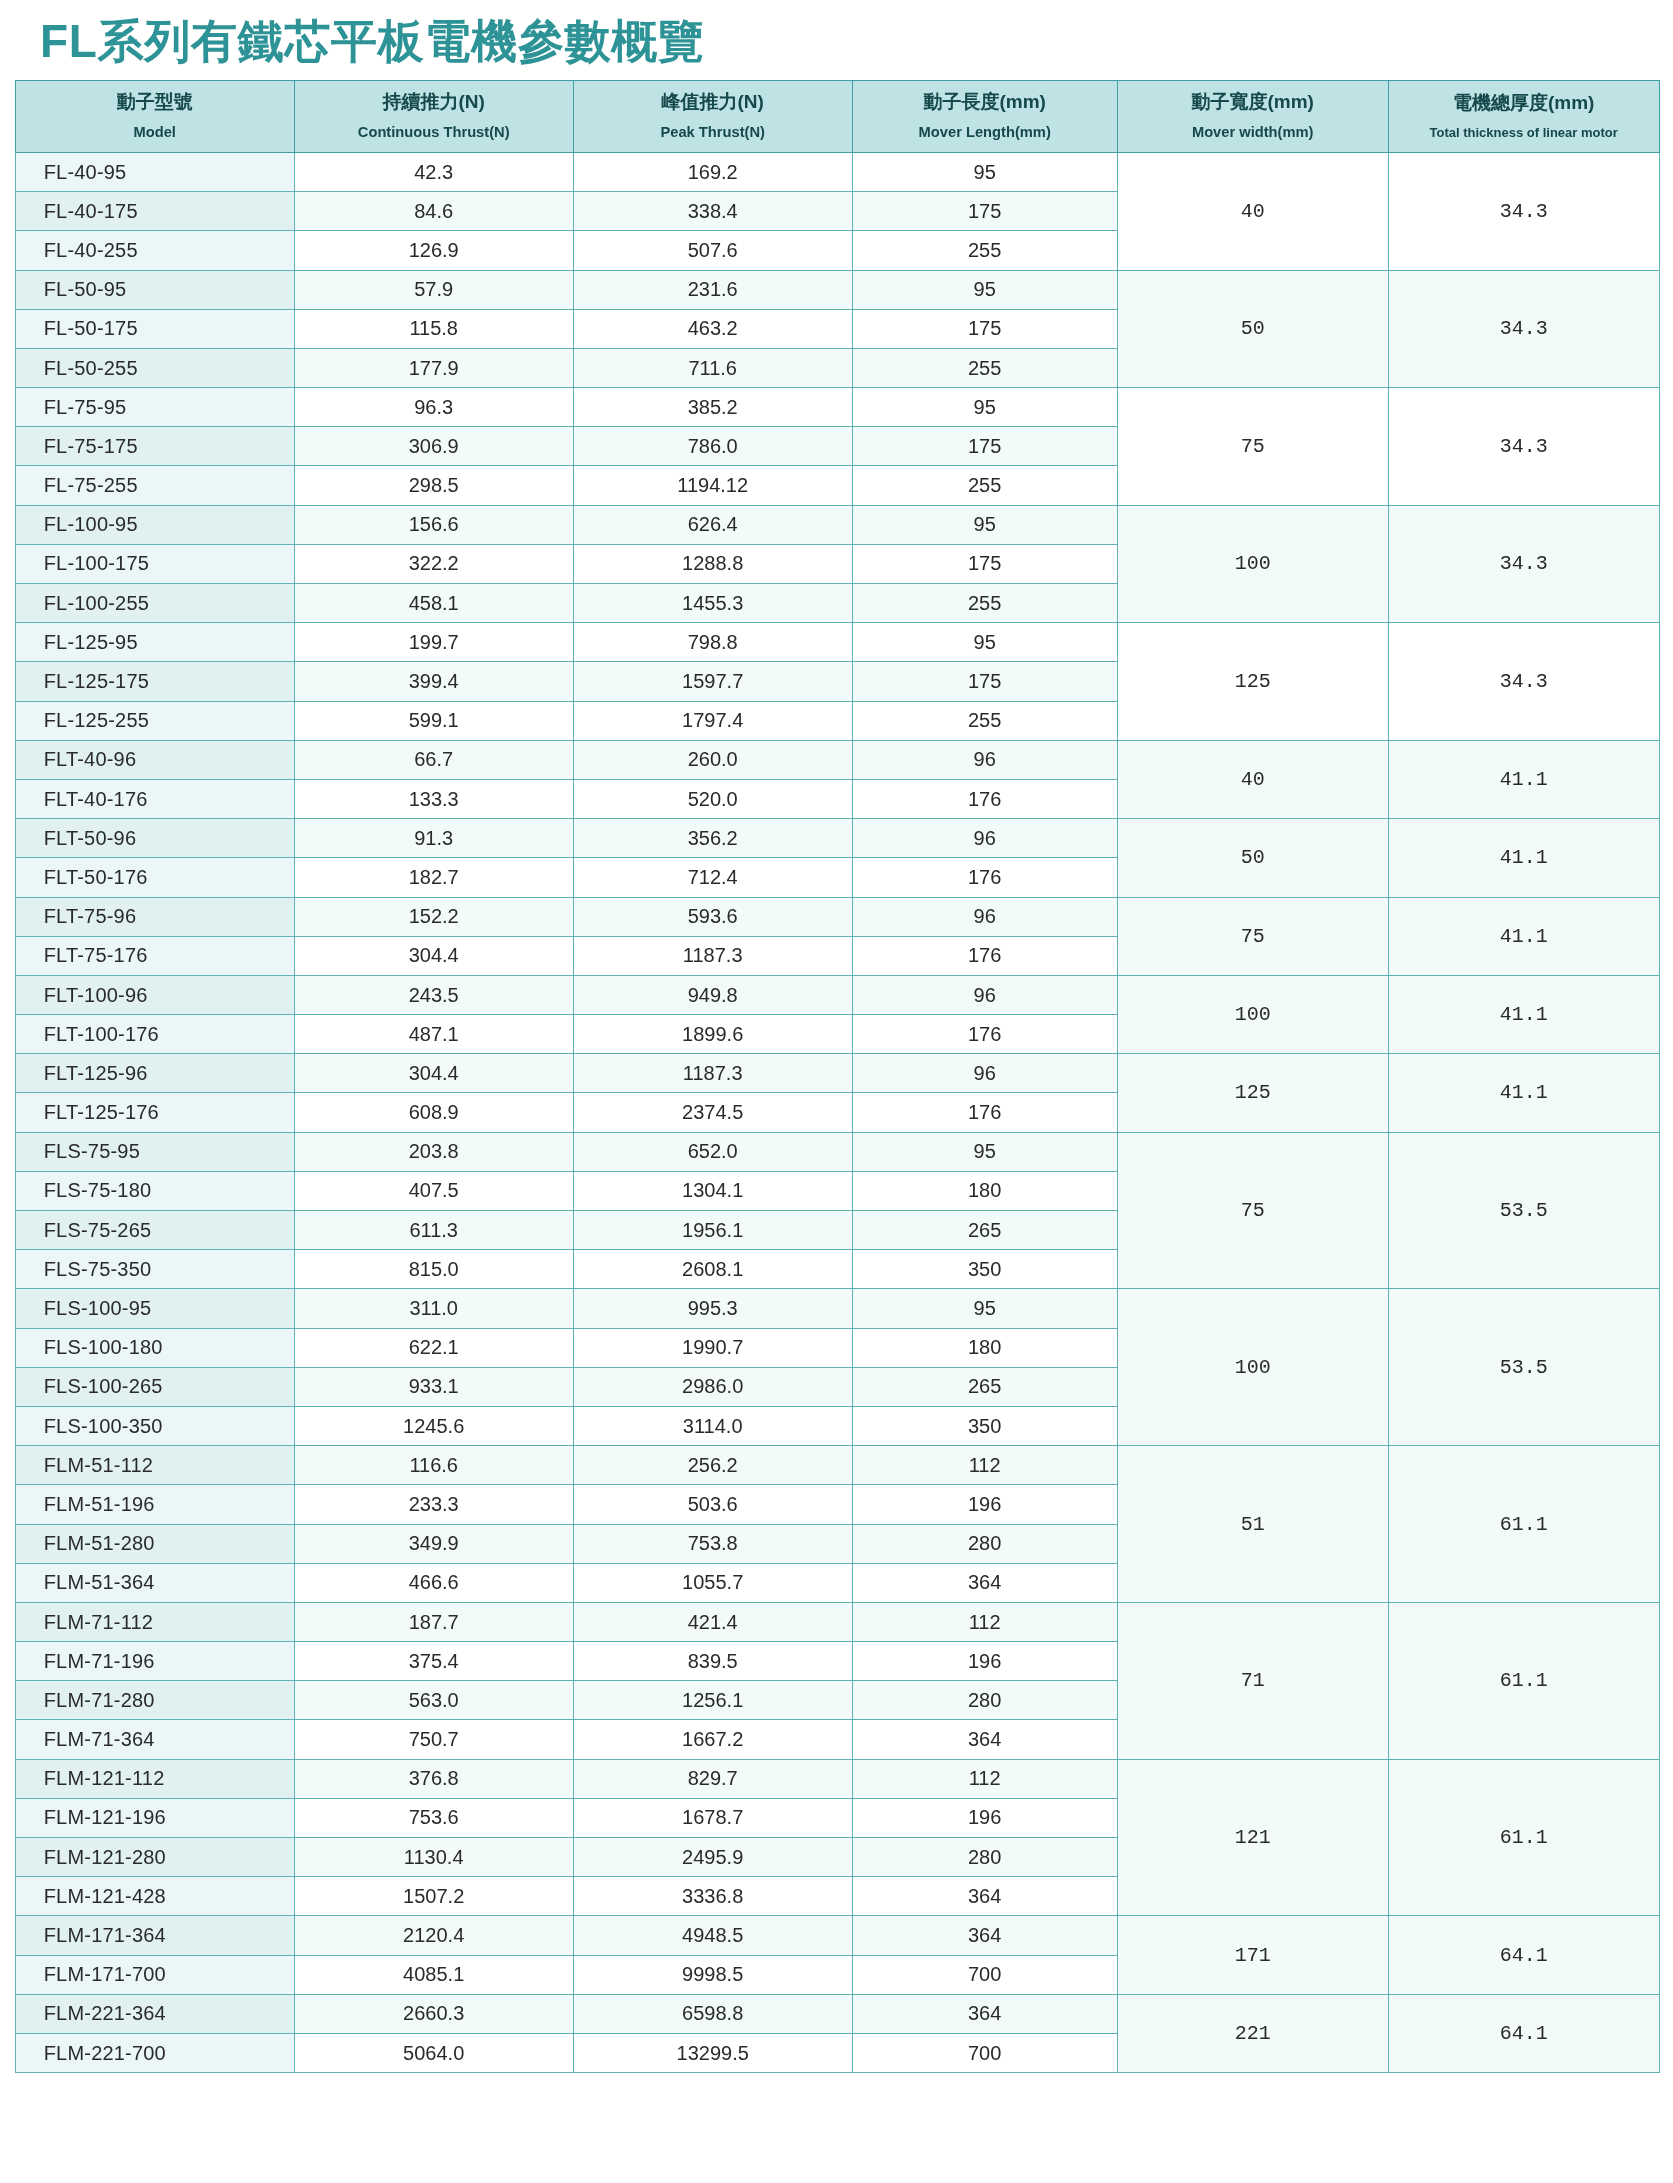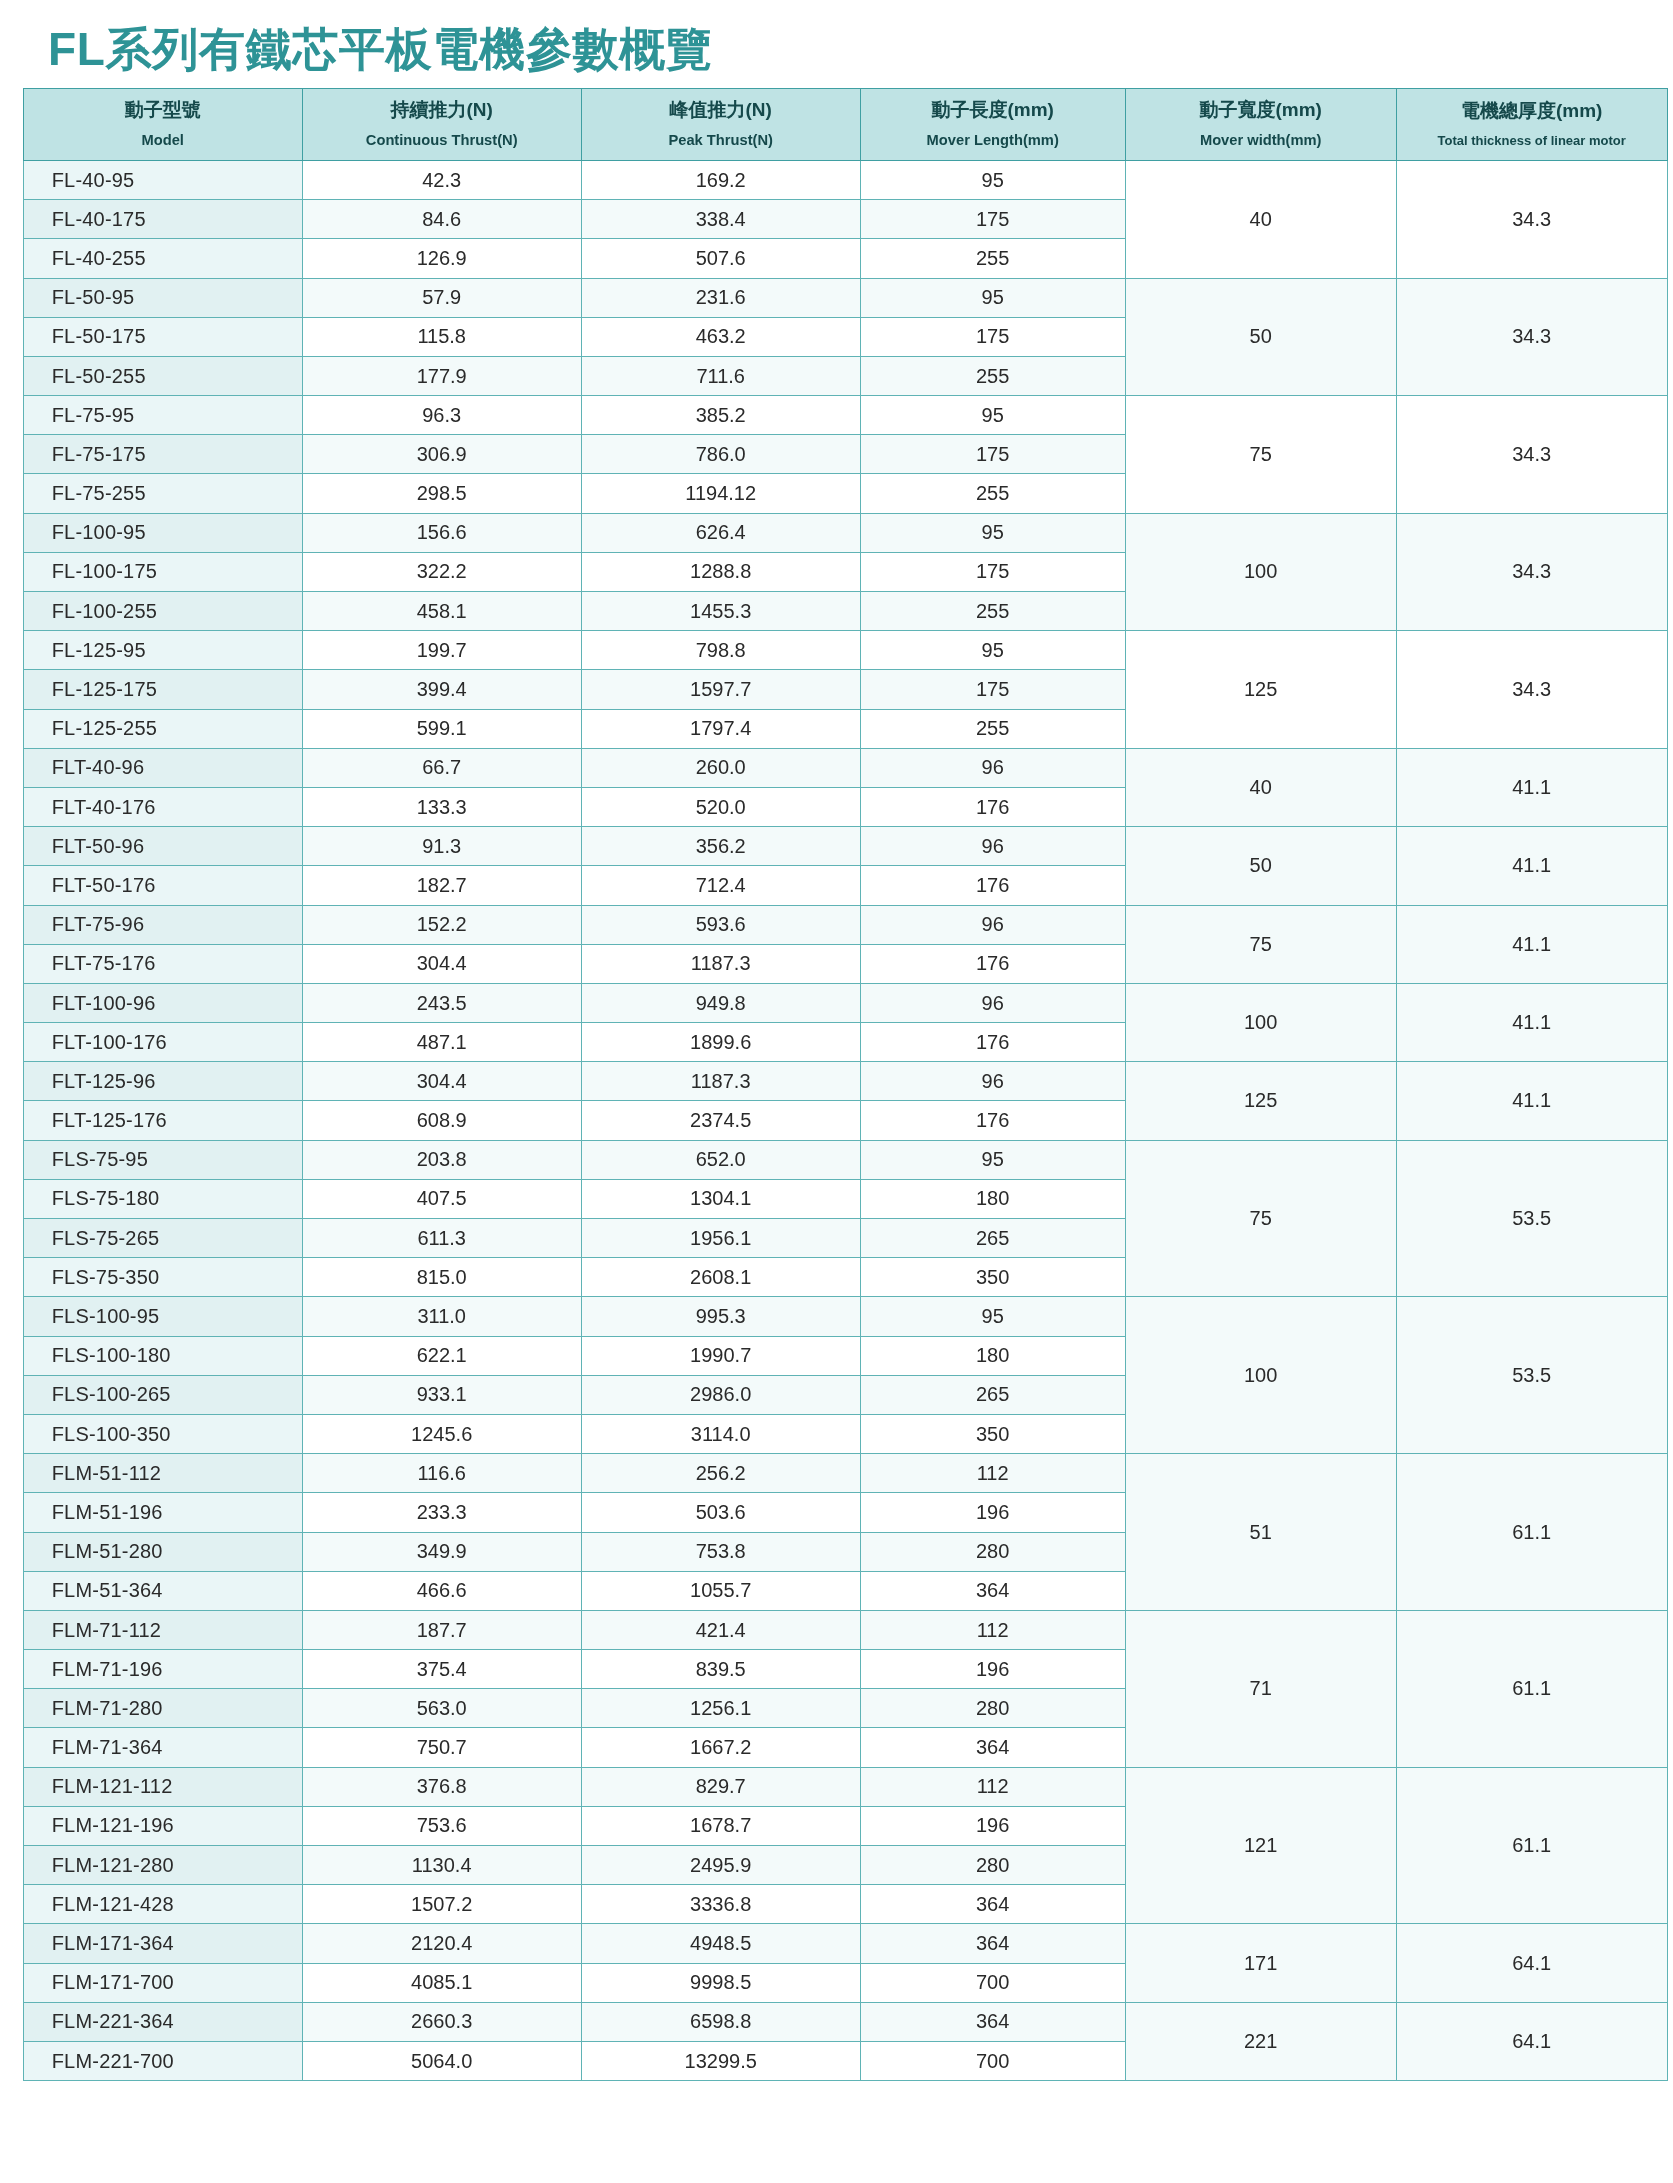--- a/index.html
+++ b/index.html
@@ -8,21 +8,21 @@
     background: #ffffff;
   }
   body {
     width: 1673px;
     font-family: "Liberation Sans", sans-serif;
     -webkit-font-smoothing: antialiased;
   }
   .page {
     width: 1478px;
     box-sizing: border-box;
-    padding: 8px;
+    padding: 0;
   }
   .title {
     color: #2e9396;
     font-size: 46px;
     font-weight: bold;
     letter-spacing: 0.7px;
     padding: 16px 0 13.2px 40px;
     line-height: 1.1;
     white-space: nowrap;
   }
@@ -80,20 +80,21 @@
     letter-spacing: 0.2px;
   }
   table.spec tr.alt td {
     background: #f3fafa;
   }
   table.spec tr.alt td.model {
     background: #e1f1f2;
   }
   table.spec td.span {
     background: #ffffff;
+    font-family: Liberation Mono, monospace;
   }
 </style>
 </head>
 <body>
 
 <div class="page">
 
   <div class="title">FL系列有鐵芯平板電機參數概覽</div>
 
   <table class="spec">

